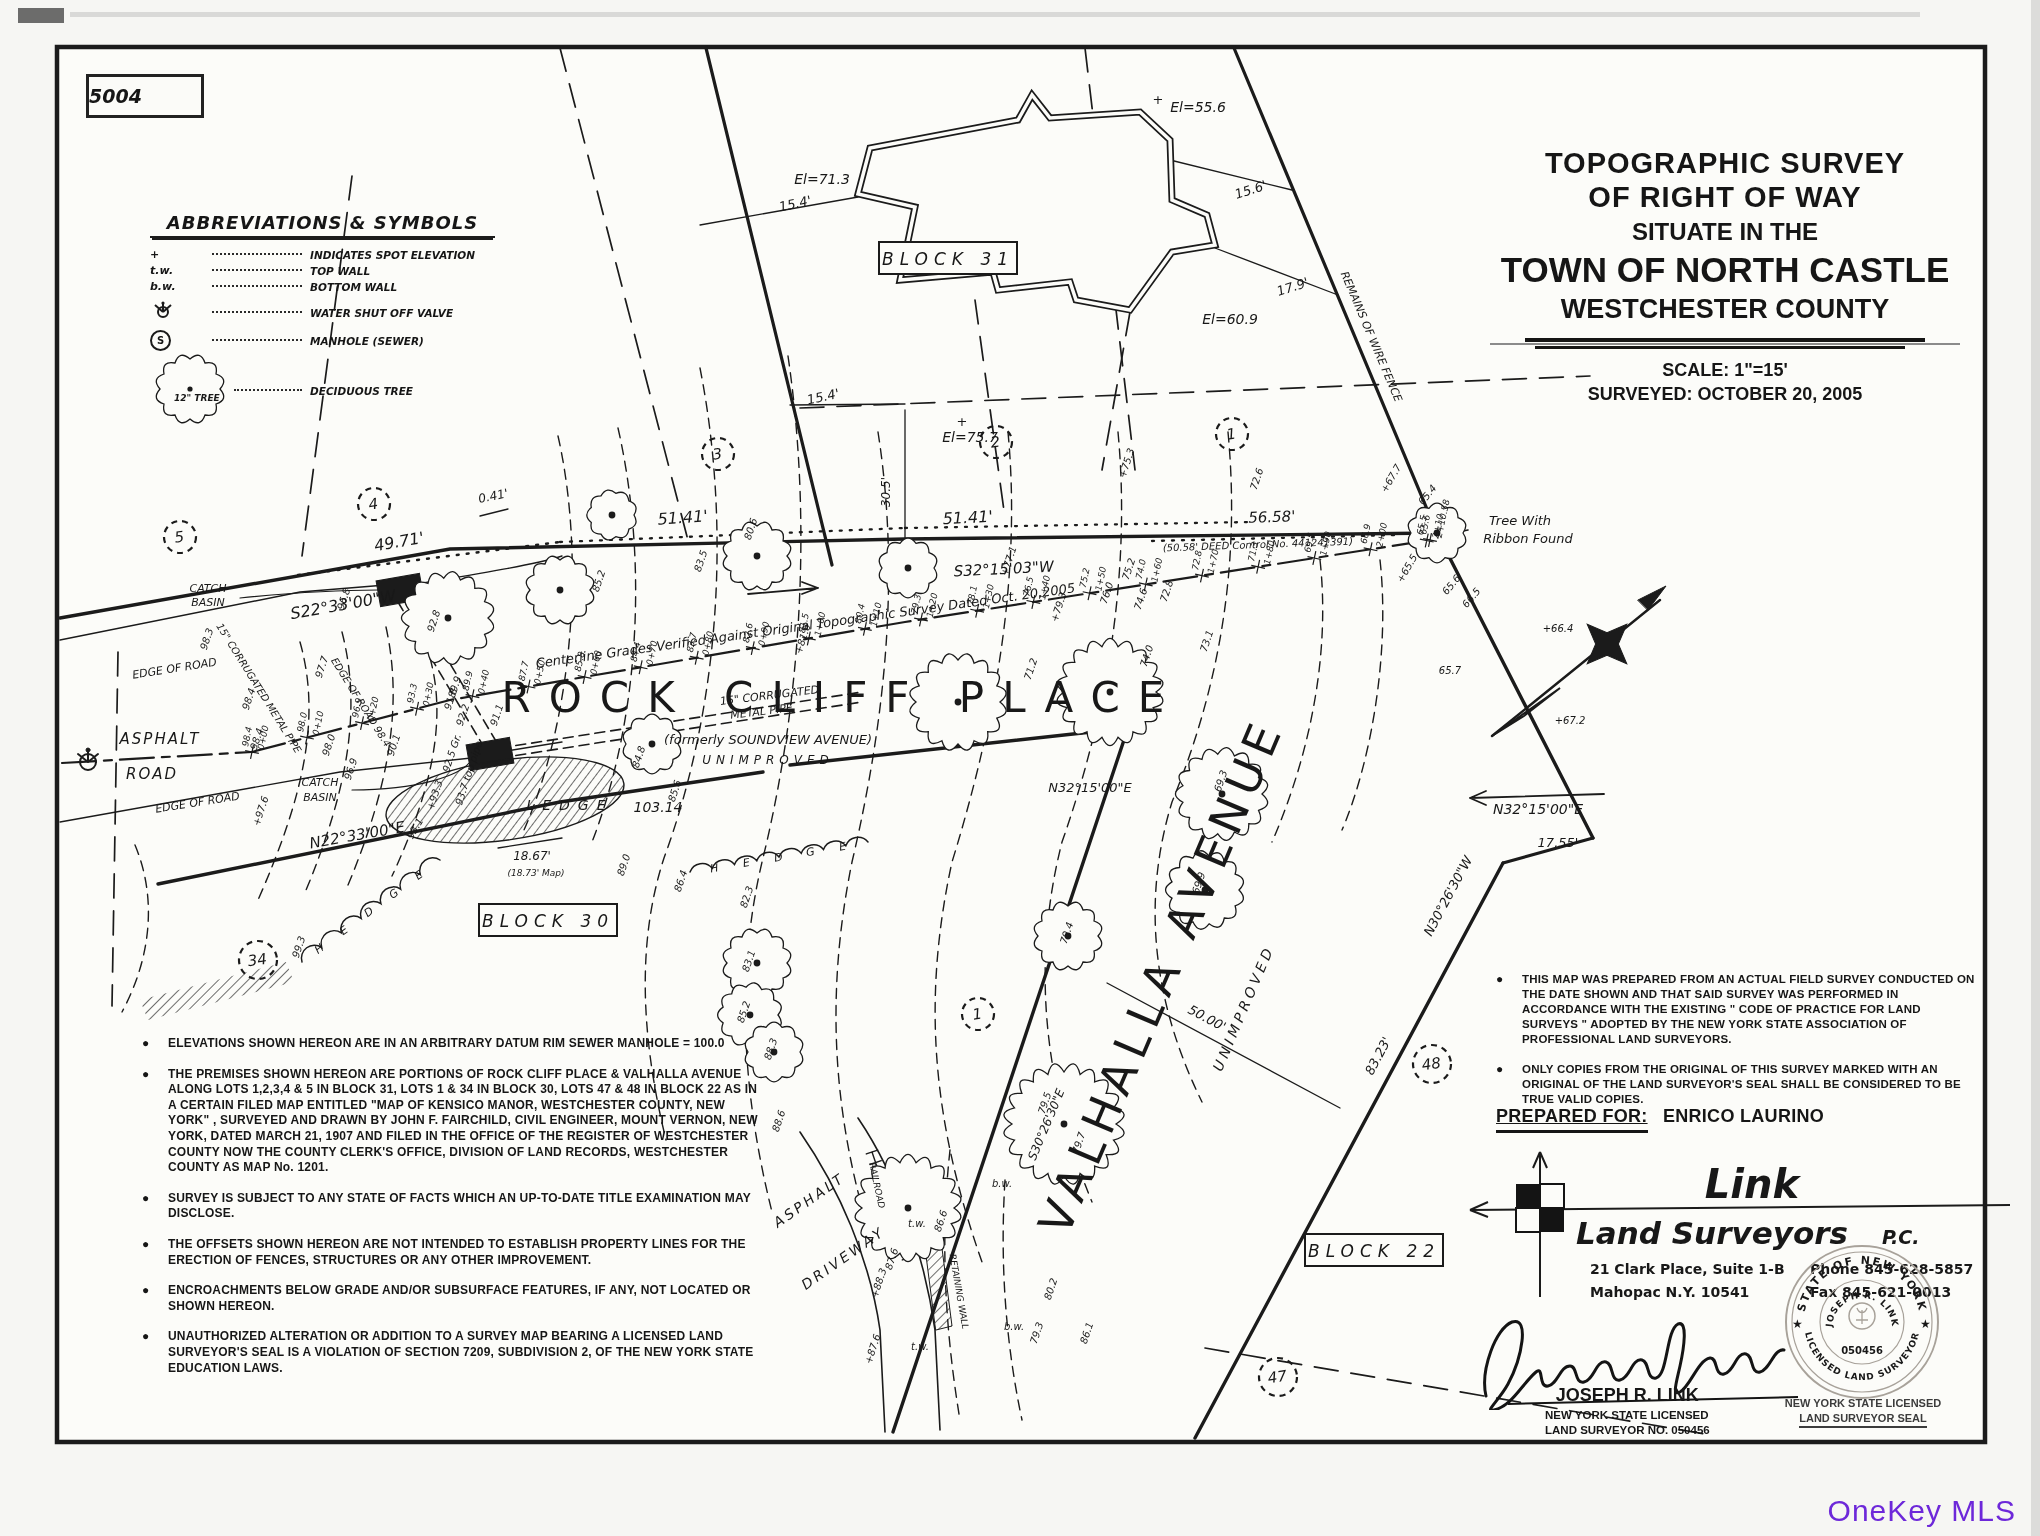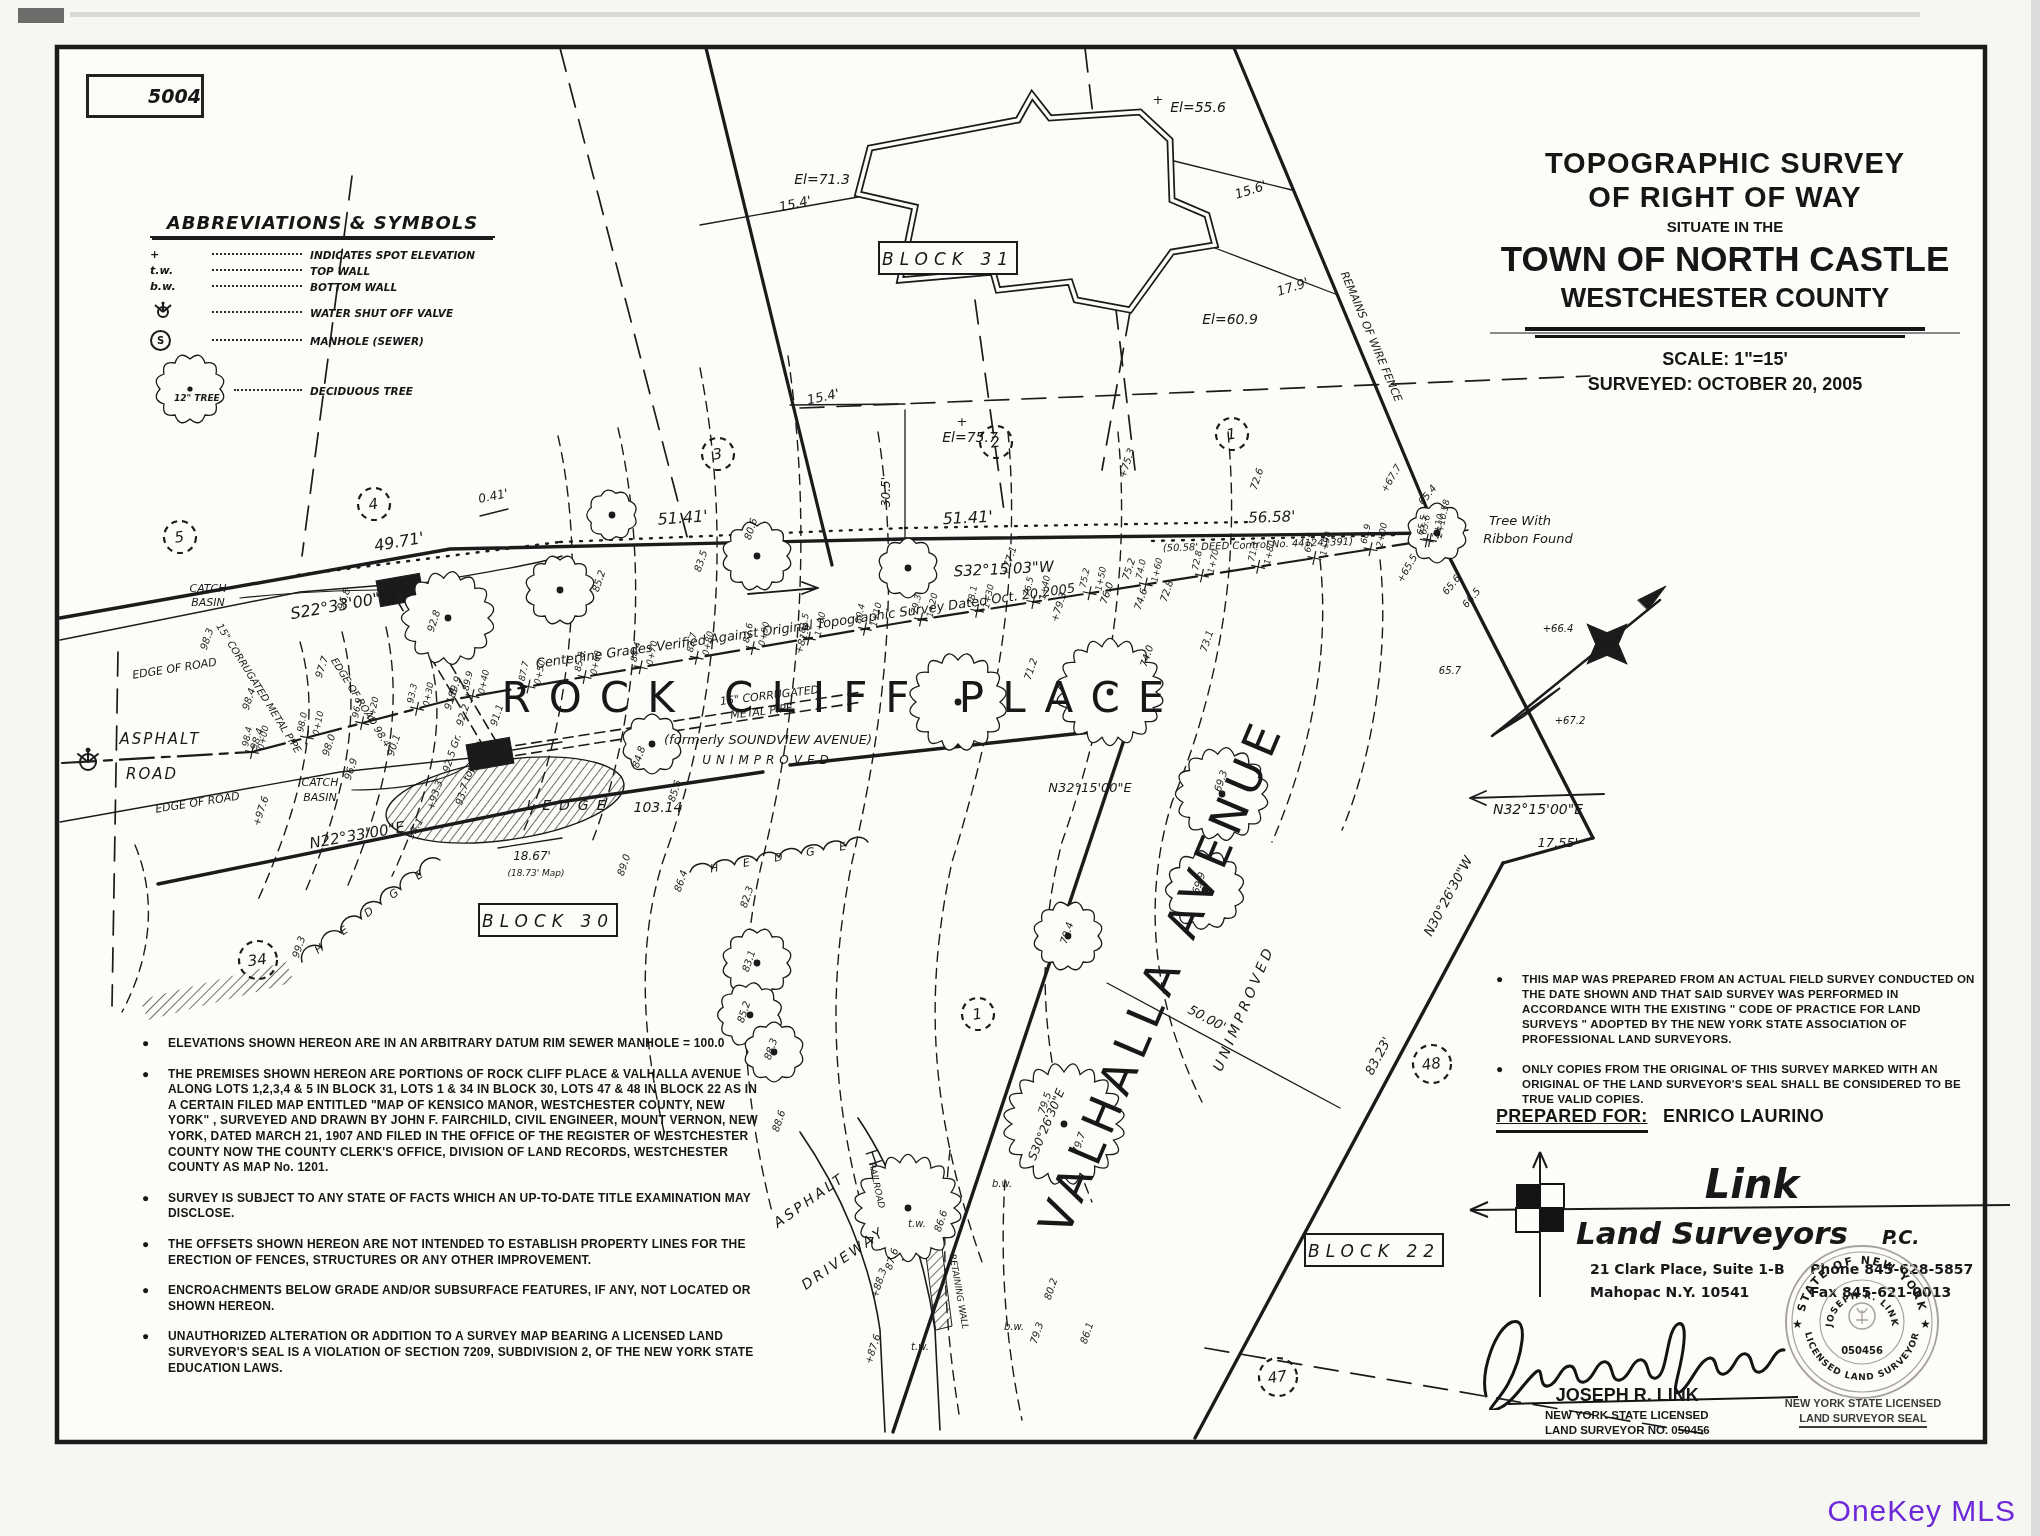--- a/index.html
+++ b/index.html
@@ -4,28 +4,28 @@
 <style>
   html,body{margin:0;padding:0;background:#e9e9e6;}
   .page{position:relative;width:2040px;height:1536px;background:#f6f6f3;overflow:hidden;
         font-family:"Liberation Sans",sans-serif;color:#161616;}
   .artifact{position:absolute;pointer-events:none;}
   svg text{fill:#181818;}
   .abs{position:absolute;}
 
   
   .stamp{left:86px;top:74px;width:112px;height:38px;border:3px solid #222;
-         display:flex;align-items:center;justify-content:flex-end;
+         display:flex;align-items:center;justify-content:flex-start;
          font:italic 700 19px "DejaVu Sans",sans-serif;background:#fbfbf8;}
 
   
   .titleblock{left:1430px;top:146px;width:590px;text-align:center;line-height:1.18;}
   .tb1{font-size:29px;font-weight:700;letter-spacing:1px;}
   .tb2{font-size:29px;font-weight:600;letter-spacing:1px;}
-  .tb3{font-size:15px;font-weight:600;margin-top:4px;}
+  .tb3{font-size:24px;font-weight:600;margin-top:4px;}
   .tb4{font-size:35px;font-weight:600;margin-top:2px;}
   .tb5{font-size:27px;font-weight:600;margin-top:4px;}
   .tb6{font-size:21px;font-weight:600;margin-top:5px;letter-spacing:1px;}
   .scalebar{margin:10px auto 8px auto;width:470px;position:relative;height:16px;}
   .scalebar .l1{position:absolute;left:35px;right:35px;top:2px;height:4px;background:#151515;}
   .scalebar .l2{position:absolute;left:0;right:0;top:7px;height:2px;background:#8b8b8b;}
   .scalebar .l3{position:absolute;left:45px;right:55px;top:10px;height:3px;background:#151515;}
   .tb-scale{font-size:18px;font-weight:700;margin-top:6px;}
   .tb-date{font-size:18px;font-weight:700;margin-top:3px;}
 

